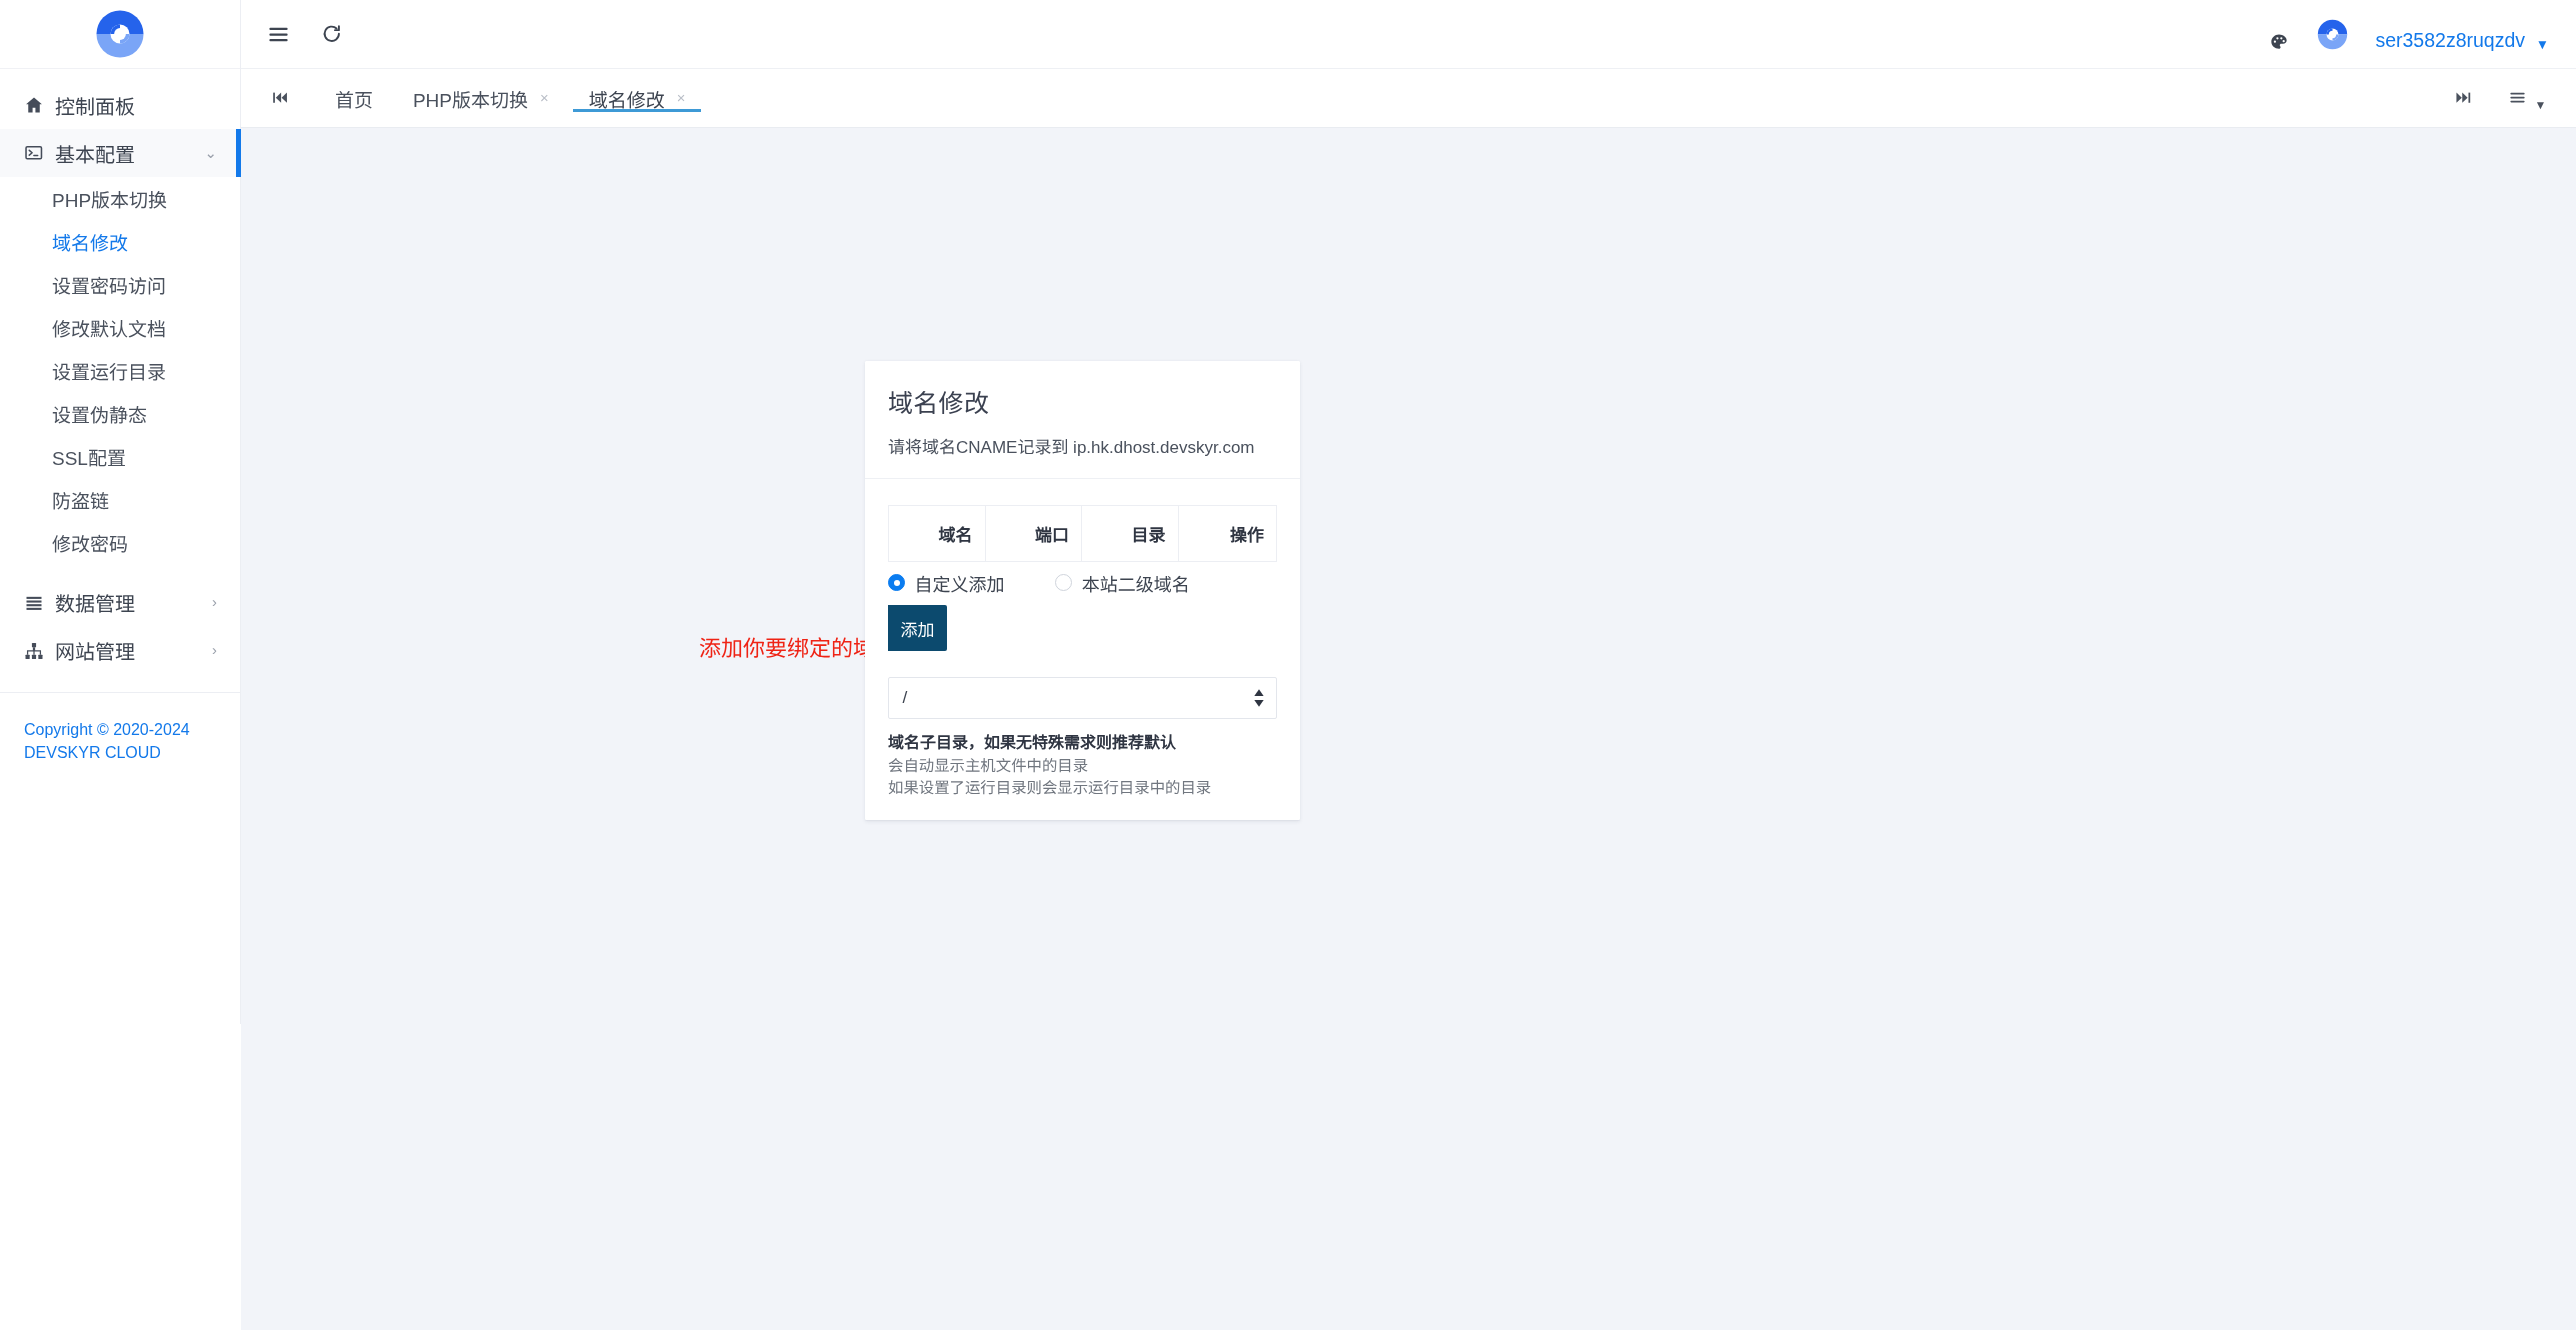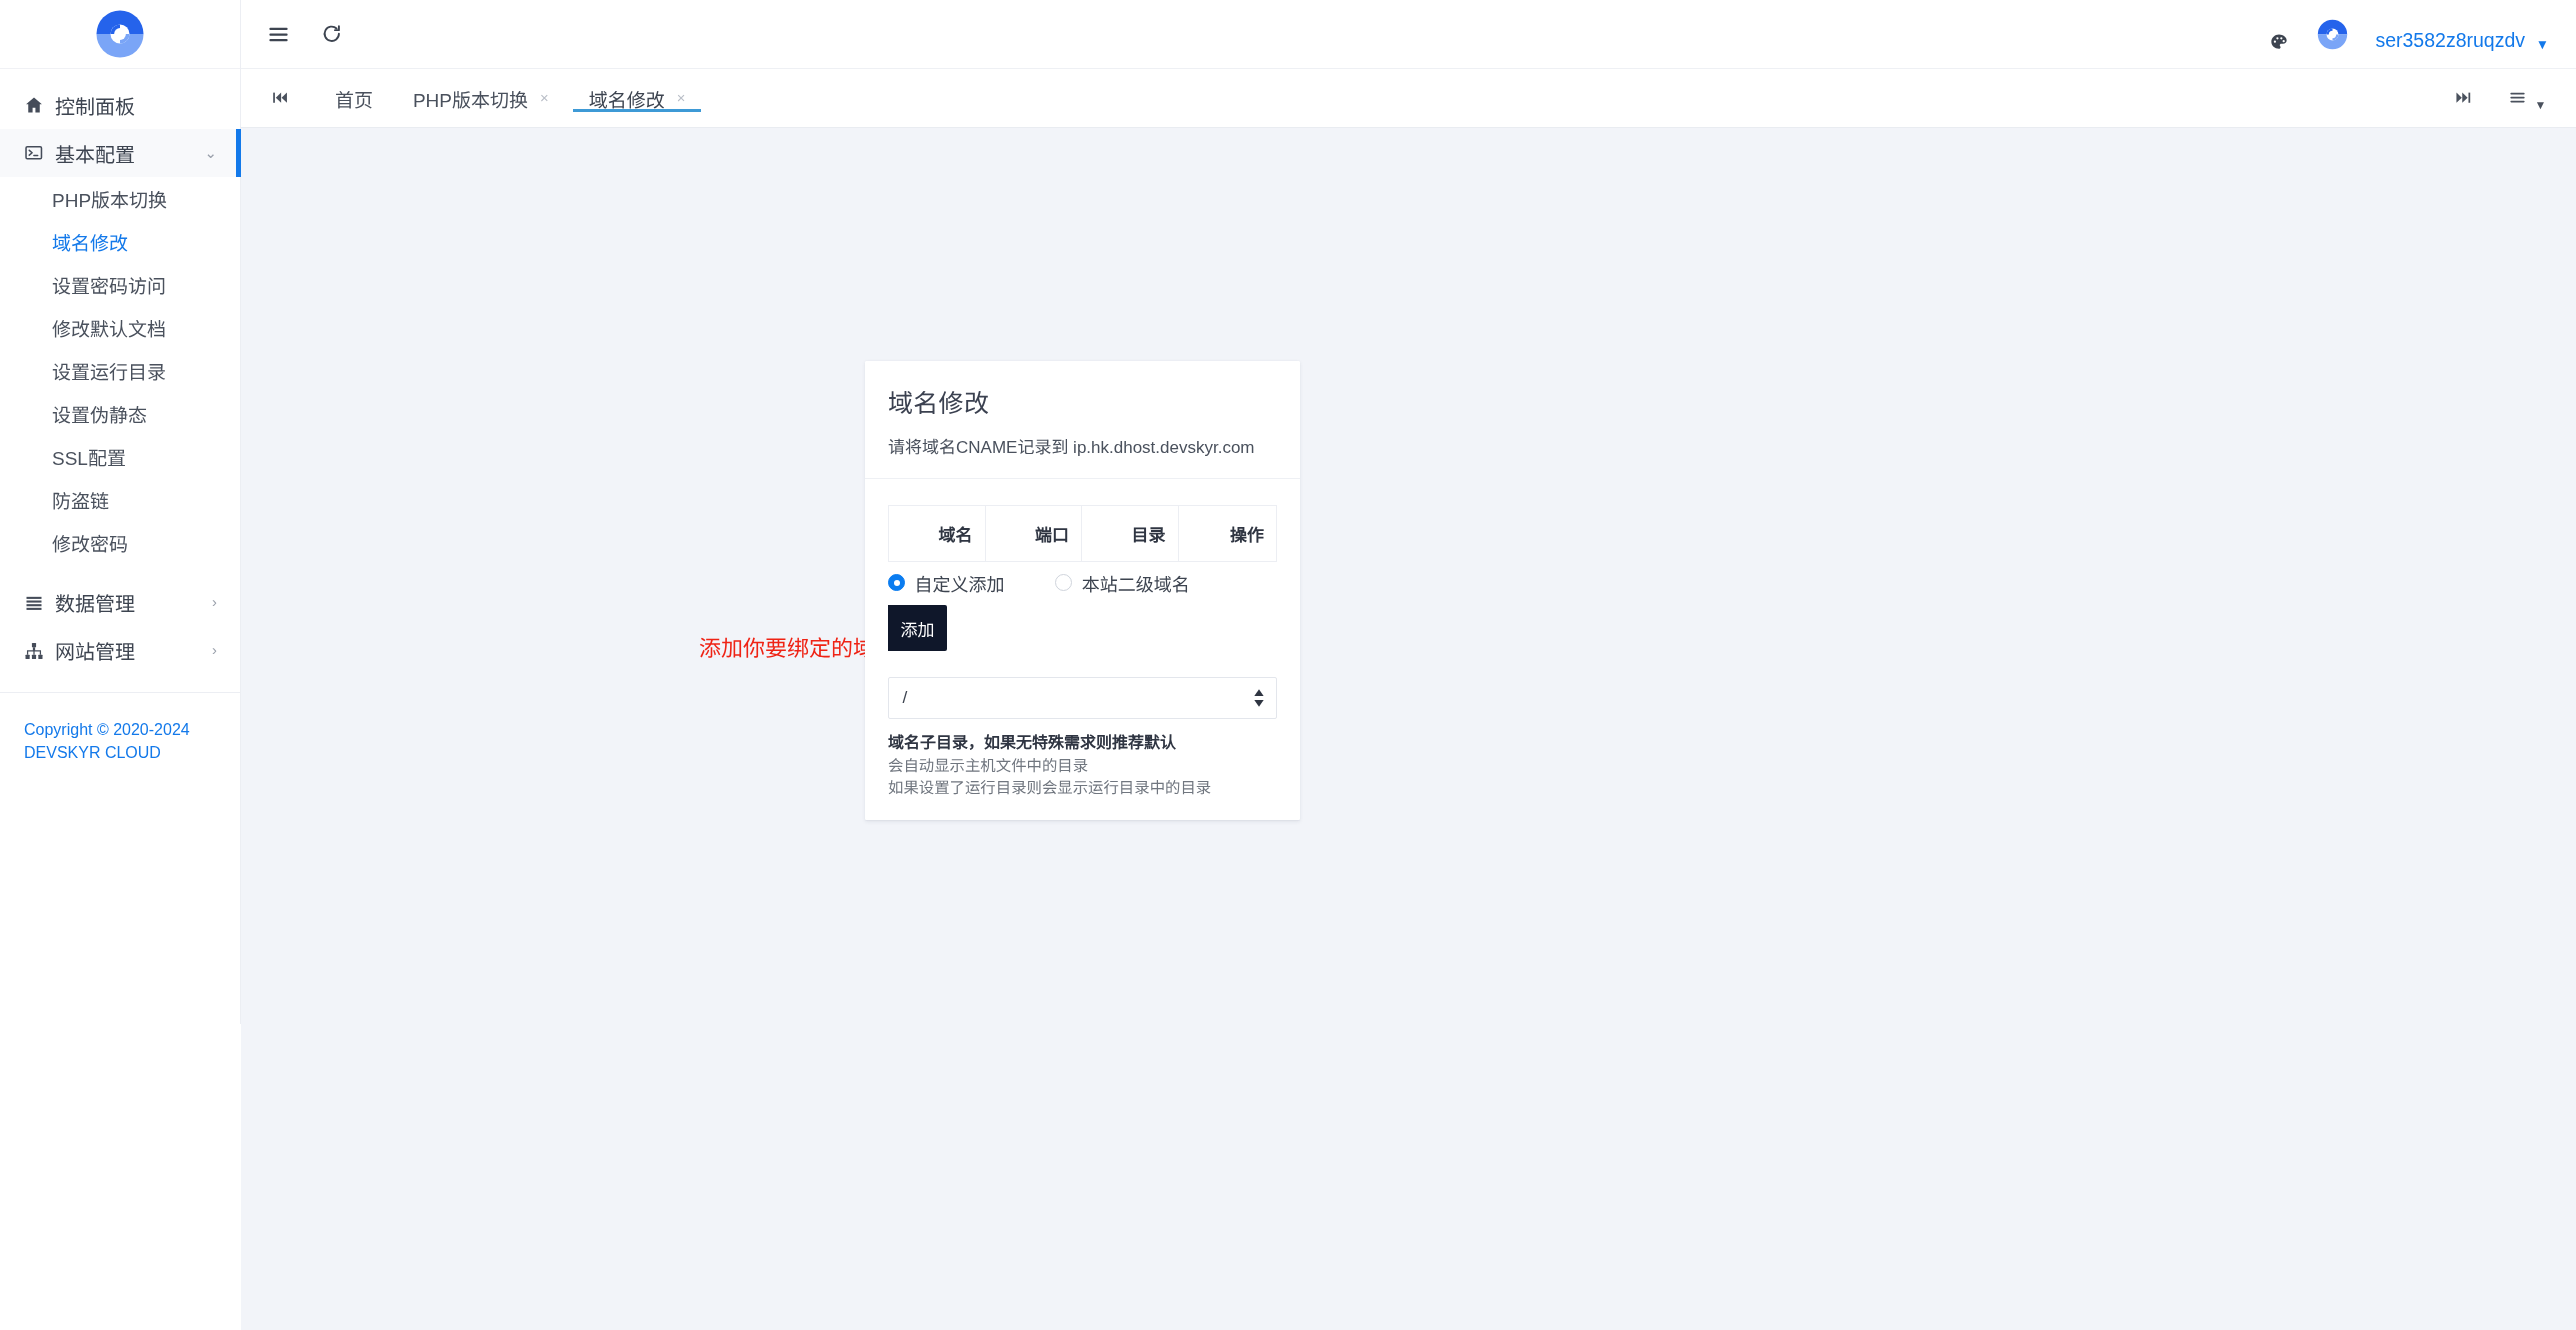--- a/index.html
+++ b/index.html
@@ -133,21 +133,21 @@
 
   .input-row { display: flex; margin-top: 9.4px; }
   .text-input {
     flex: 1 1 auto; height: 46px; border: 0.7px solid #e3e6ec; border-right: none;
     border-radius: 2px 0 0 2px; padding: 0 13.4px;
     font-size: 17.4px; color: #3d4450; background: #fff; outline: none;
     font-family: "Liberation Sans", "DejaVu Sans", sans-serif;
   }
   .text-input::placeholder { color: #a0a6b1; }
   .add-btn {
-    flex: 0 0 59px; height: 46px; background: #0f172a; color: #ffffff;
+    flex: 0 0 59px; height: 46px; background: #0c4a6e; color: #ffffff;
     border: none; border-radius: 0 2px 2px 0; font-size: 17px; cursor: pointer;
     font-family: "Liberation Sans", "DejaVu Sans", sans-serif;
   }
 
   .select-wrap { position: relative; margin-top: 25.5px; }
   .select-box {
     width: 100%; height: 42px; border: 0.7px solid #e3e6ec; border-radius: 2px;
     background: #fff; padding: 0 13.4px; display: flex; align-items: center;
     font-size: 17.4px; color: #3d4450; cursor: pointer;
   }

